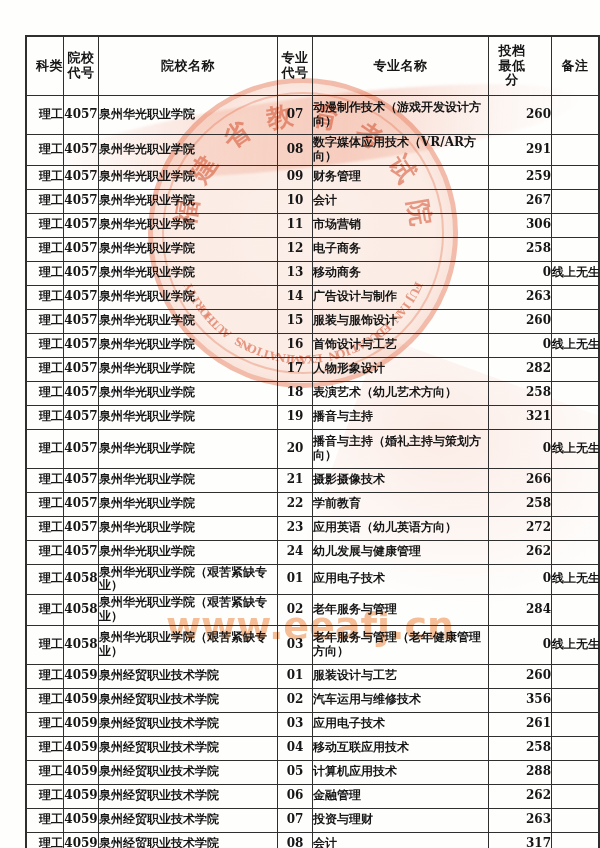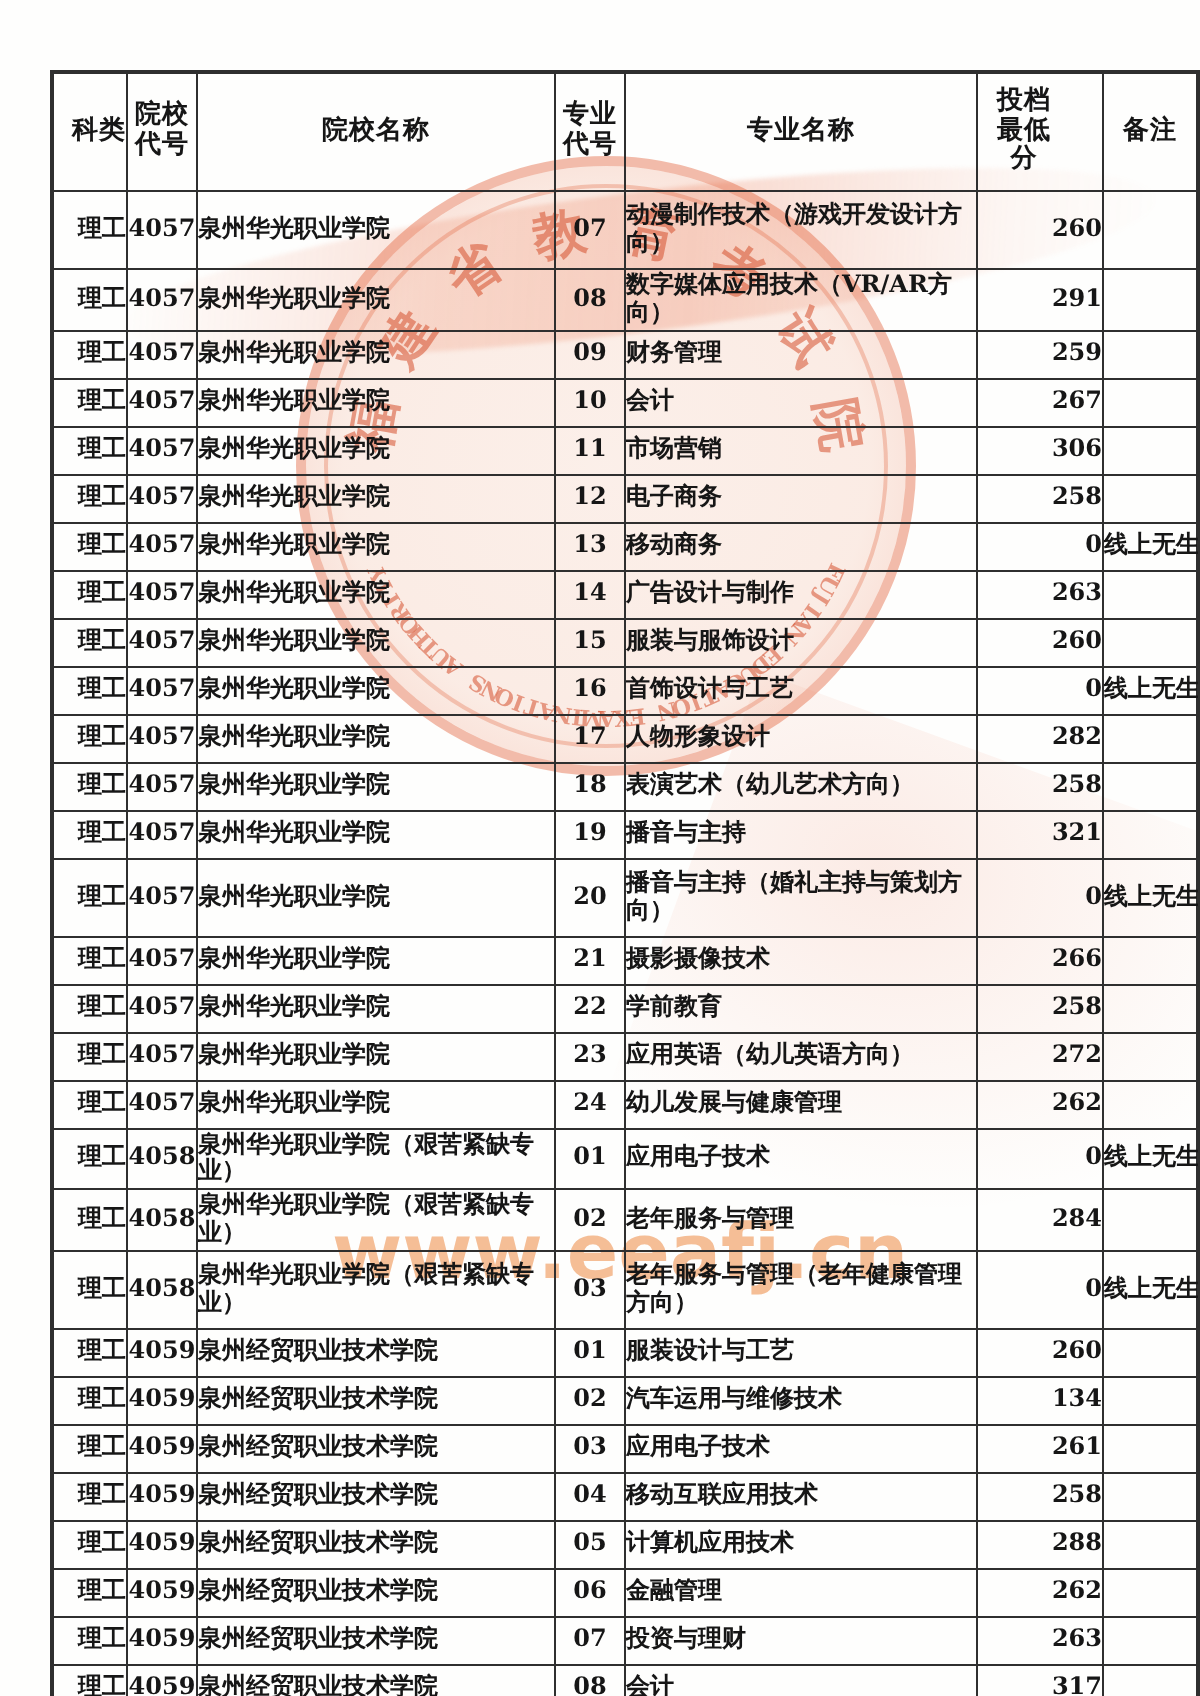--- a/index.html
+++ b/index.html
@@ -821,21 +821,21 @@
             <td class="c-yxmc">
               <span class="zy-wrap">泉州经贸职业技术学院</span>
             </td>
             <td class="c-zydm">
               <span class="zy-wrap">02</span>
             </td>
             <td class="c-zymc">
               <span class="zy-wrap">汽车运用与维修技术</span>
             </td>
             <td class="c-score">
-              <span class="zy-wrap">134</span>
+              <span class="zy-wrap">356</span>
             </td>
             <td class="c-beizhu">
               <span class="zy-wrap"></span>
             </td>
           </tr>
           <tr>
             <td class="c-kelei">
               <span class="zy-wrap">理工</span>
             </td>
             <td class="c-yxdm">

